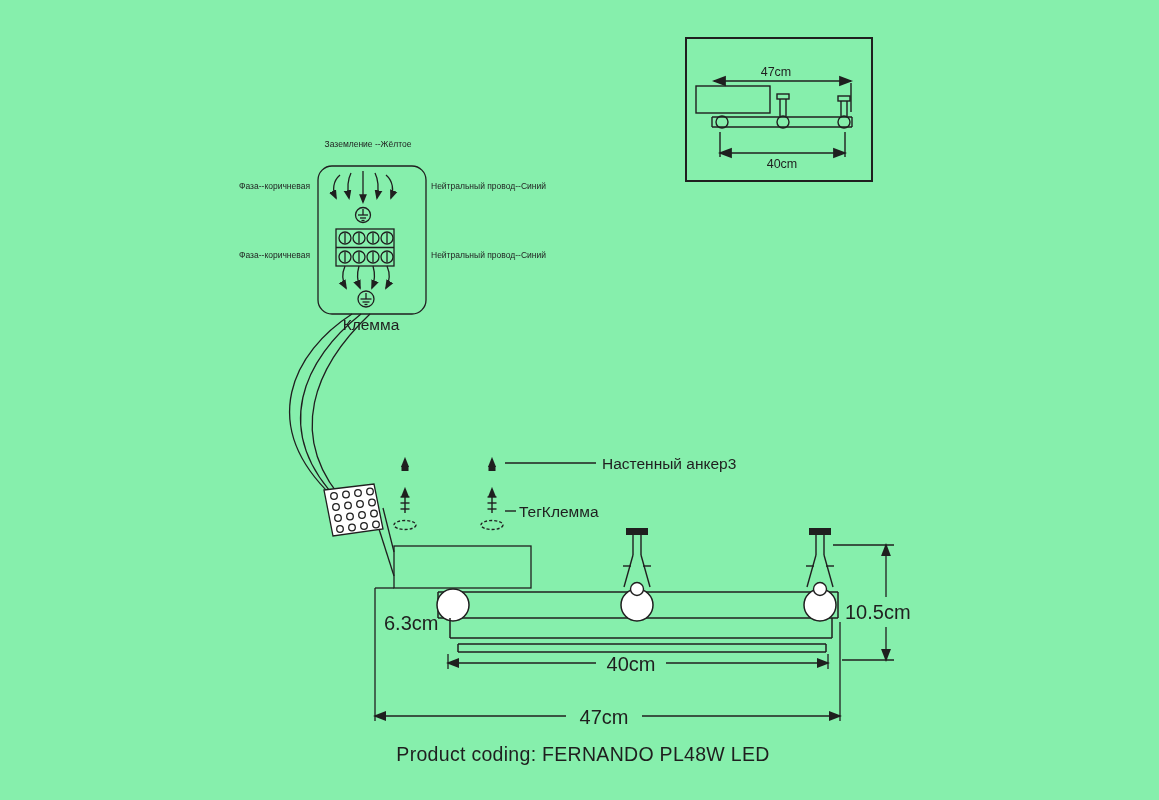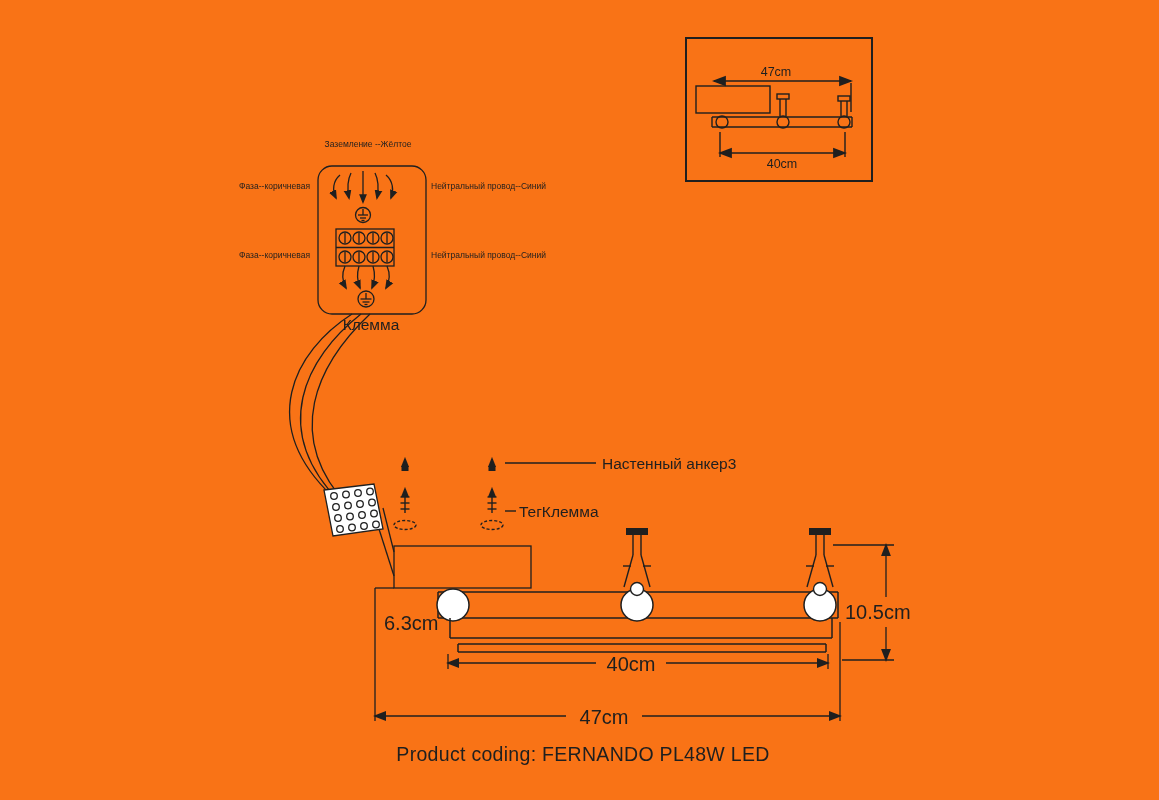--- a/index.html
+++ b/index.html
@@ -1,16 +1,16 @@
 <!DOCTYPE html>
 <html><head>
 <meta charset="utf-8">
 <style>
   html,body{margin:0;padding:0;background:#ffffff;}
-  .stage{position:relative;width:1159px;height:800px;background:#f97316;overflow:hidden;
+  .stage{position:relative;width:1159px;height:800px;background:#86efac;overflow:hidden;
          font-family:"Liberation Sans", sans-serif;}
   svg{position:absolute;left:0;top:0;}
   text{fill:#1f1f1f;font-family:"Liberation Sans", sans-serif;}
   .t8{font-size:8.5px;}
   .t12{font-size:12.5px;}
   .t15{font-size:15.5px;}
   .t20{font-size:20px;}
   .cap{font-size:19.5px;letter-spacing:0.3px;}
 </style>
 </head>

